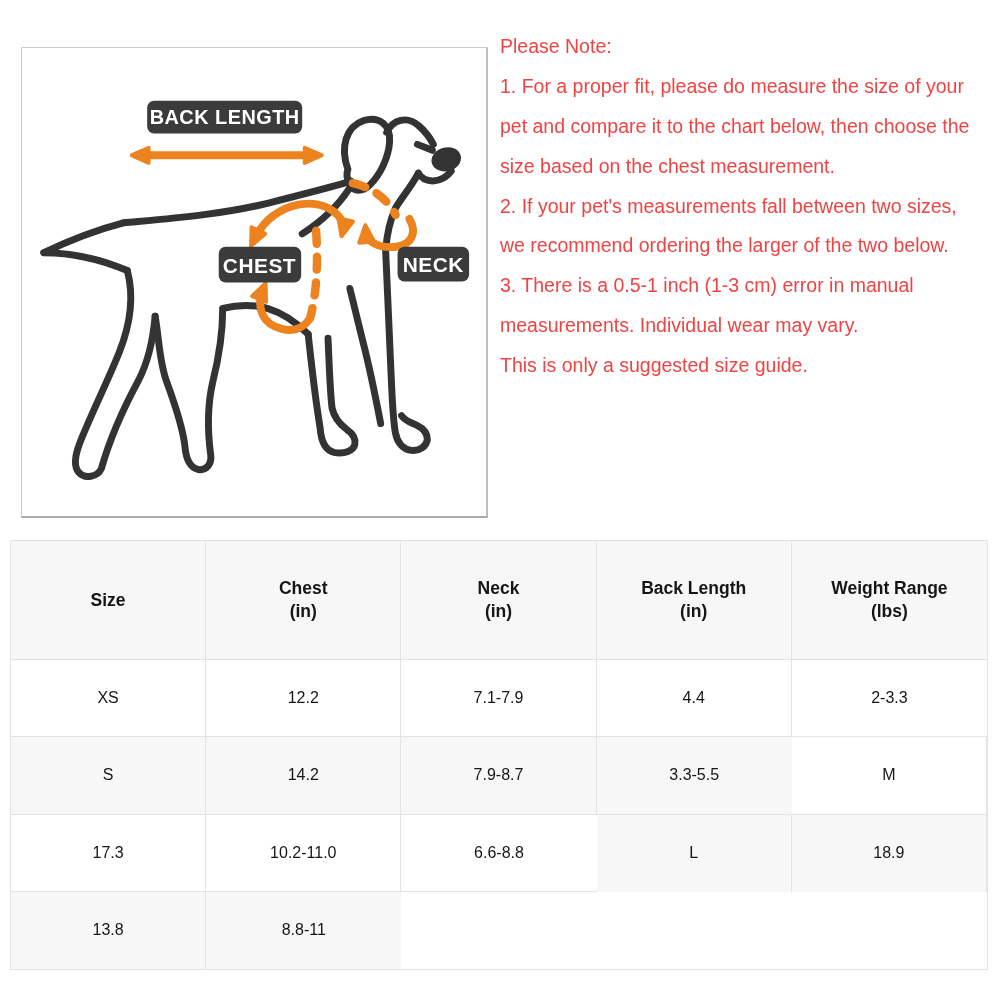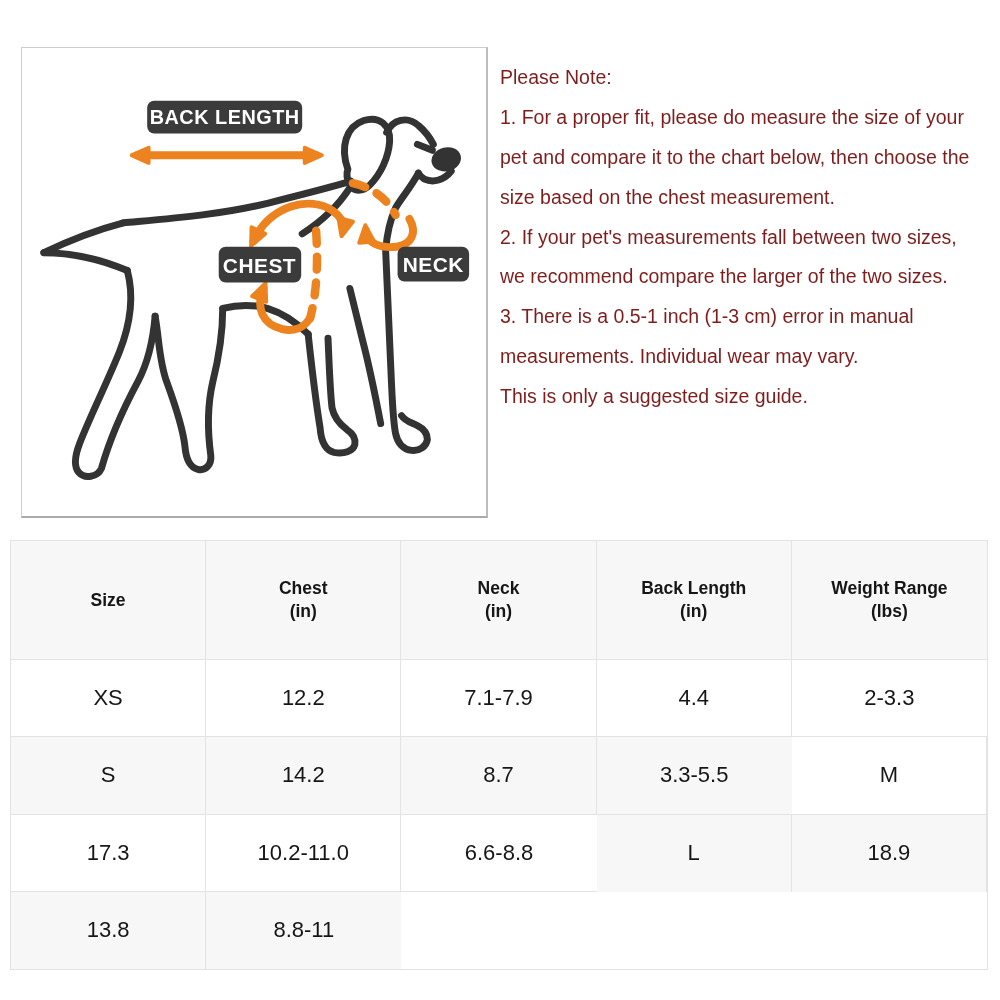--- a/index.html
+++ b/index.html
@@ -8,30 +8,30 @@
 
   
   .fig{position:absolute;left:21px;top:47px;width:467px;height:471px;box-sizing:border-box;
        background:#fff;border:1px solid #cdcdcd;border-right:2px solid #bdbdbd;border-bottom:2px solid #ababab;}
   .fig svg{width:100%;height:100%;display:block;}
   .dog-stroke{stroke:#333333;stroke-width:7;fill:none;stroke-linecap:round;stroke-linejoin:round;}
   .orange-stroke{stroke:#ED831F;fill:none;stroke-linecap:round;stroke-linejoin:round;}
   .diagram-label-text{fill:#ffffff;font-weight:bold;letter-spacing:.5px;font-family:"Liberation Sans",sans-serif;}
 
   
-  .note{position:absolute;left:500px;top:58px;width:496px;color:#7f1d1d;font-size:19.5px;}
+  .note{position:absolute;left:500px;top:27px;width:496px;color:#ef4444;font-size:19.5px;}
   .note-line{height:39.9px;line-height:39.9px;white-space:nowrap;}
 
   
   .size-table{position:absolute;left:10px;top:540px;width:978px;height:430px;box-sizing:border-box;
       border:1px solid #e3e3e3;display:grid;grid-template-columns:repeat(5,1fr);
       grid-template-rows:119px repeat(4,1fr);background:#fff;}
   .cell{display:flex;flex-direction:column;align-items:center;justify-content:center;
       border-right:1px solid #e3e3e3;border-bottom:1px solid #e3e3e3;
-      font-size:22px;color:#161616;text-align:center;background:#fff;}
+      font-size:16px;color:#161616;text-align:center;background:#fff;}
   .cell.col-last{border-right:none;}
   .cell.row-last{border-bottom:none;}
   .cell.th{font-weight:bold;font-size:17.5px;}
   .cell.alt,.cell.th{background:#f7f7f7;}
   .th-title,.th-unit{line-height:23px;}
   .th-unit:empty{display:none;}
 </style>
 </head>
 <body>
 
@@ -106,21 +106,21 @@
       </g>
     </svg>
   </div>
 
   <div class="note">
     <div class="note-line">Please Note:</div>
     <div class="note-line">1. For a proper fit, please do measure the size of your</div>
     <div class="note-line">pet and compare it to the chart below, then choose the</div>
     <div class="note-line">size based on the chest measurement.</div>
     <div class="note-line">2. If your pet's measurements fall between two sizes,</div>
-    <div class="note-line">we recommend compare the larger of the two sizes.</div>
+    <div class="note-line">we recommend ordering the larger of the two below.</div>
     <div class="note-line">3. There is a 0.5-1 inch (1-3 cm) error in manual</div>
     <div class="note-line">measurements. Individual wear may vary.</div>
     <div class="note-line">This is only a suggested size guide.</div>
   </div>
 
   <div class="size-table">
 
     <div class="cell th">
       <div class="th-title">Size</div>
 
@@ -143,21 +143,21 @@
     </div>
 
     <div class="cell">XS</div>
     <div class="cell">12.2</div>
     <div class="cell">7.1-7.9</div>
     <div class="cell">4.4</div>
     <div class="cell col-last">2-3.3</div>
 
     <div class="cell alt">S</div>
     <div class="cell alt">14.2</div>
-    <div class="cell alt">8.7</div>
+    <div class="cell alt">7.9-8.7</div>
     <div class="cell alt col-last">3.3-5.5</div>
 
     <div class="cell">M</div>
     <div class="cell">17.3</div>
     <div class="cell">10.2-11.0</div>
     <div class="cell col-last">6.6-8.8</div>
 
     <div class="cell alt row-last">L</div>
     <div class="cell alt row-last">18.9</div>
     <div class="cell alt row-last">13.8</div>

